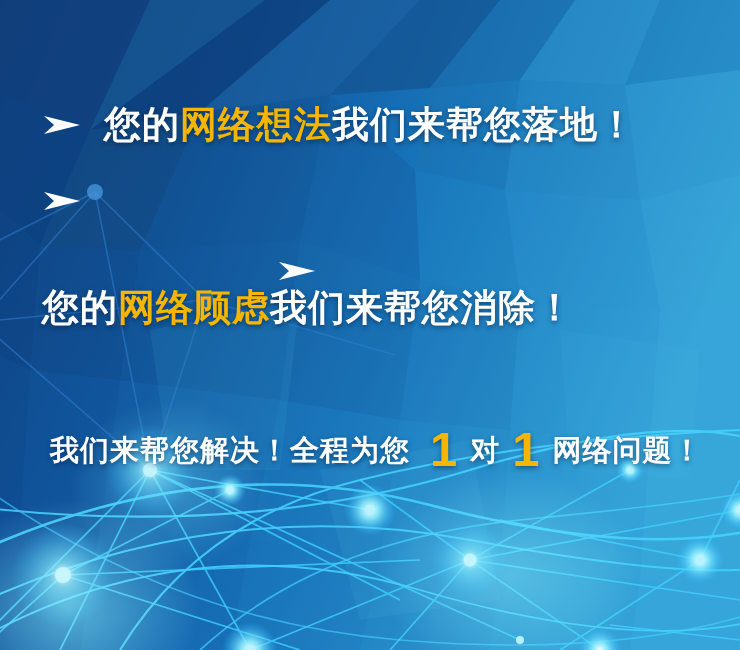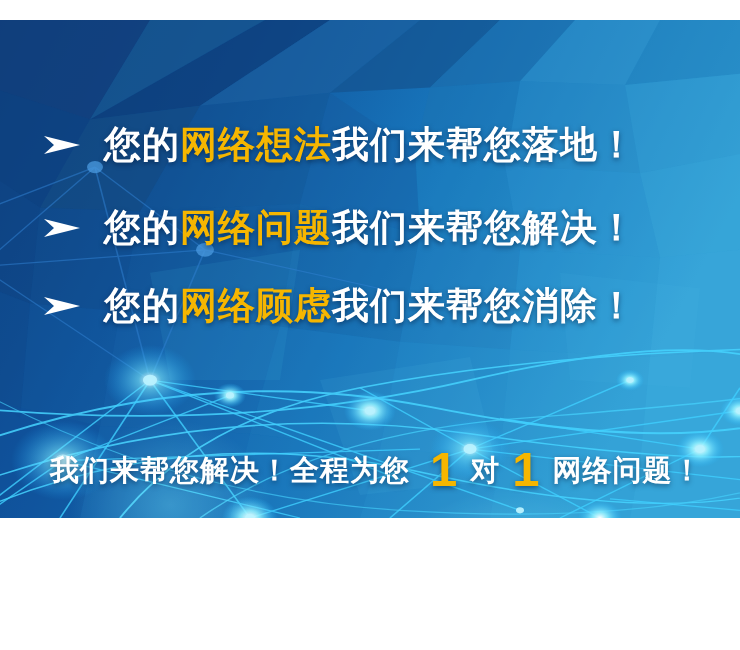--- a/index.html
+++ b/index.html
@@ -4,33 +4,32 @@
 <title>Banner</title>
 <style>
   html, body {
     margin: 0;
     padding: 0;
     background: #ffffff;
   }
   #banner {
     position: relative;
     width: 740px;
-    height: 498px;
+    height: 650px;
     overflow: hidden;
     font-family: "Liberation Sans", "DejaVu Sans", sans-serif;
     background: linear-gradient(105deg,
         #0d3f7f 0%,
         #0f4a8f 16%,
         #1259a3 34%,
         #1670b8 52%,
         #1f86c6 68%,
         #2a97d1 82%,
         #34a3d8 100%);
     user-select: none;
-    margin-top: 20px;
   }
 
   
   .poly-layer {
     position: absolute;
     inset: 0;
     width: 100%;
     height: 100%;
   }
 
@@ -58,21 +57,21 @@
   }
 
   .bullet-row {
     position: absolute;
     display: flex;
     align-items: center;
     white-space: nowrap;
   }
   .bullet-row.r1 { left: 42px; top: 103px; }
   .bullet-row.r2 { left: 42px; top: 186px; }
-  .bullet-row.r3 { left: 42px; top: 264px; }
+  .bullet-row.r3 { left: 42px; top: 256px; flex-direction: column; }
 
   .arrow-icon {
     width: 40px;
     height: 30px;
     flex: 0 0 auto;
     margin-right: 22px;
     display: block;
   }
 
   .head-text {
@@ -286,23 +285,20 @@
       </svg>
       <div class="head-text">
         <span>您的</span><span class="hl">网络想法</span><span>我们来帮您落地！</span>
       </div>
     </div>
 
     <div class="bullet-row r2">
       <svg class="arrow-icon" viewBox="0 0 40 30">
         <path d="M2 6 L38 15 L2 24 L12 15 Z" fill="#ffffff"></path>
       </svg>
-      <div class="head-text">
-        <span>您的</span><span class="hl">网络问题</span><span>我们来帮您解决！</span>
-      </div>
     </div>
 
     <div class="bullet-row r3">
       <svg class="arrow-icon" viewBox="0 0 40 30">
         <path d="M2 6 L38 15 L2 24 L12 15 Z" fill="#ffffff"></path>
       </svg>
       <div class="head-text">
         <span>您的</span><span class="hl">网络顾虑</span><span>我们来帮您消除！</span>
       </div>
     </div>

